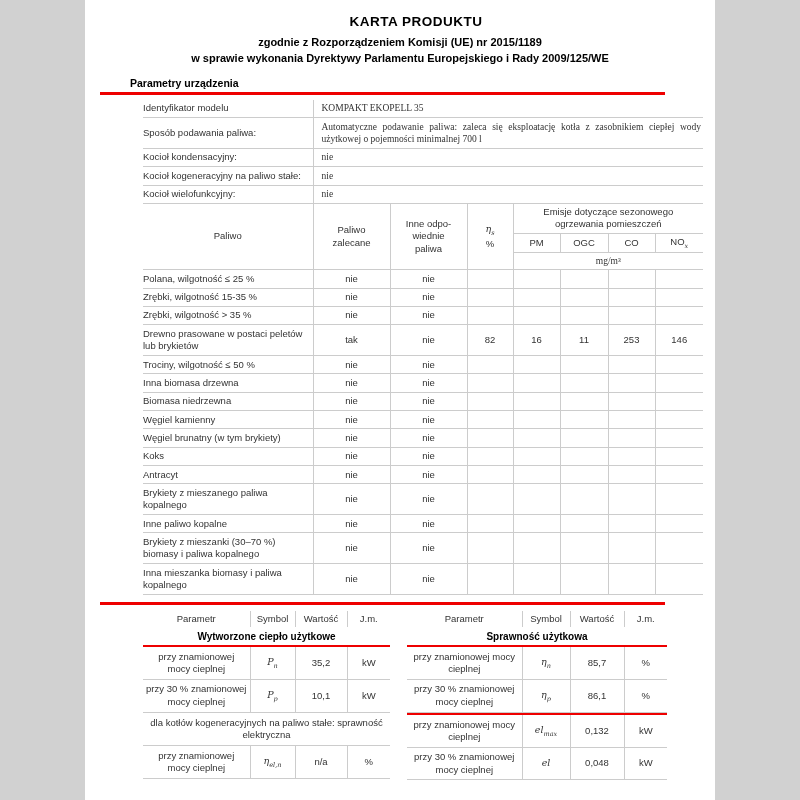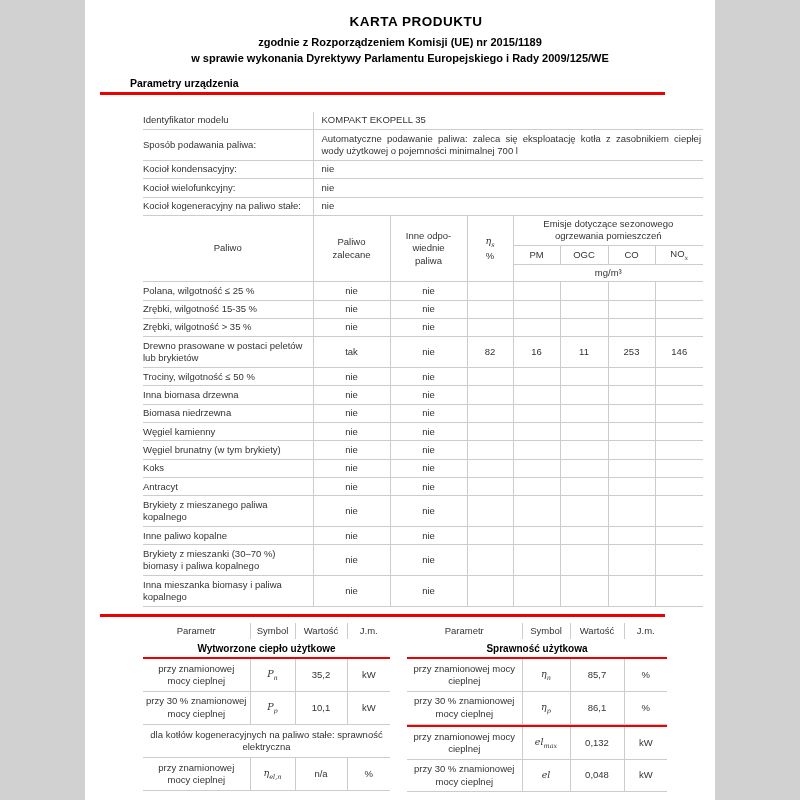--- a/index.html
+++ b/index.html
@@ -30,32 +30,32 @@
   }
   .rule{height:3px;background:#ee0000;}
   .rule-thin{height:2.5px;background:#ee0000;}
   
   table{border-collapse:collapse;table-layout:fixed;}
   td,th{font-size:9.5px;font-weight:normal;line-height:1.3;vertical-align:middle;
         padding:2px 4px;color:#333;word-wrap:break-word;}
   .sym{font-family:"DejaVu Serif",serif;font-style:italic;}
   sub{font-size:6.5px;font-family:"DejaVu Serif",serif;font-style:italic;}
   
-  .params-table{width:560px;margin:17px 0 0 58px;}
+  .params-table{width:560px;margin:5px 0 0 58px;}
   .params-table td{border-bottom:1px solid #ccc;padding:2.5px 4px 2.5px 0;}
   .params-table td.val{border-left:1px solid #ccc;padding-left:8px;}
-  .params-table td.just{text-align:justify;padding-right:2px;}
+  .params-table td.just{text-align:justify;padding-right:2px;font-family:Liberation Serif, serif;}
   
   .fuel-table{width:560px;margin:0 0 0 58px;}
   .fuel-table th{vertical-align:middle;text-align:center;padding:2px 10px;}
   .fuel-table th.group{border-bottom:1px solid #ccc;}
   .fuel-table th.ecol{border-bottom:1px solid #ccc;}
   .fuel-table th.vl, .fuel-table td.vl{border-left:1px solid #ccc;}
   .fuel-table thead th{border-bottom-width:1px;}
-  .fuel-table thead tr:last-child th{border-bottom:1px solid #ccc;}
+  .fuel-table thead tr:last-child th{border-bottom:1px solid #ccc;font-family:Liberation Serif, serif;}
   .fuel-table thead th[rowspan]{border-bottom:1px solid #ccc;}
   .fuel-table tbody td{border-bottom:1px solid #ccc;text-align:center;padding:2.5px 3px;}
   .fuel-table tbody td.fname{text-align:left;padding-left:0;}
   
   .props-wrap{display:flex;gap:17px;margin:6px 0 0 58px;width:560px;align-items:flex-start;}
   .ptable{border-collapse:collapse;}
   .ptable-left{width:247px;}
   .ptable-right{width:260px;}
   .ptable td{padding:3.5px 3px;text-align:center;}
   .ptable tr.phead td{padding:2px 3px;}
@@ -102,26 +102,26 @@
           <td>Sposób podawania paliwa:</td>
           <td class="val just">Automatyczne podawanie paliwa: zaleca się eksploatację kotła z zasobnikiem ciepłej wody użytkowej o pojemności minimalnej 700 l</td>
         </tr>
 
         <tr>
           <td>Kocioł kondensacyjny:</td>
           <td class="val just">nie</td>
         </tr>
 
         <tr>
+          <td>Kocioł kogeneracyjny na paliwo stałe:</td>
+          <td class="val just">nie</td>
+        </tr>
+
+        <tr>
           <td>Kocioł wielofunkcyjny:</td>
-          <td class="val just">nie</td>
-        </tr>
-
-        <tr>
-          <td>Kocioł kogeneracyjny na paliwo stałe:</td>
           <td class="val just">nie</td>
         </tr>
       </tbody>
   </table>
 
   <table class="fuel-table">
     <colgroup>
       <col style="width:170px;">
         <col style="width:77px;">
         <col style="width:77px;">

